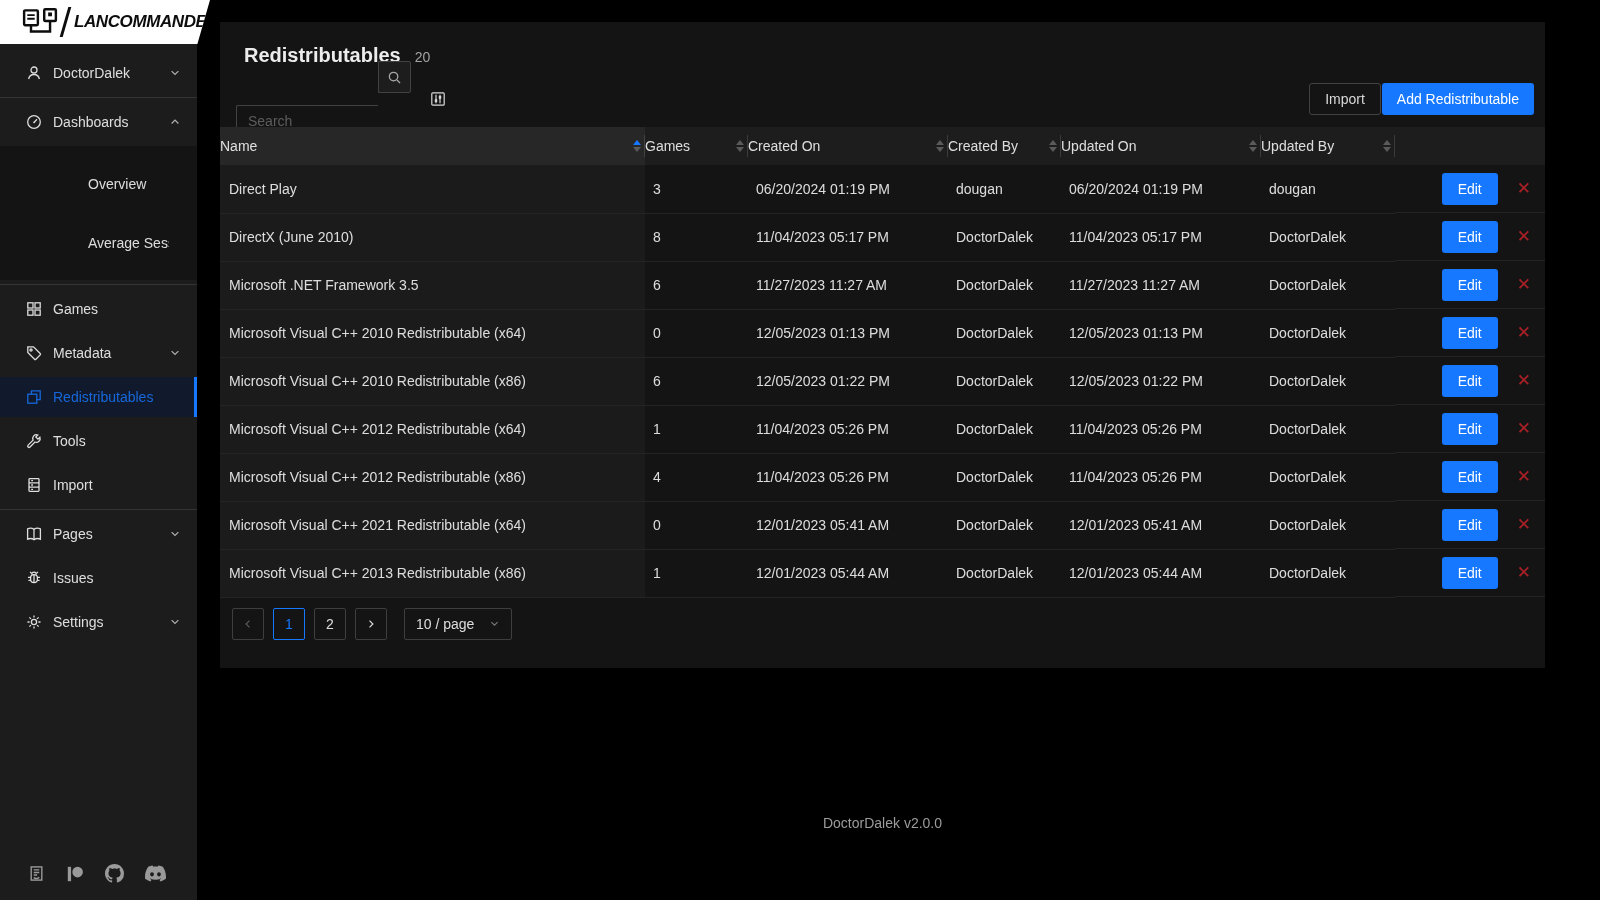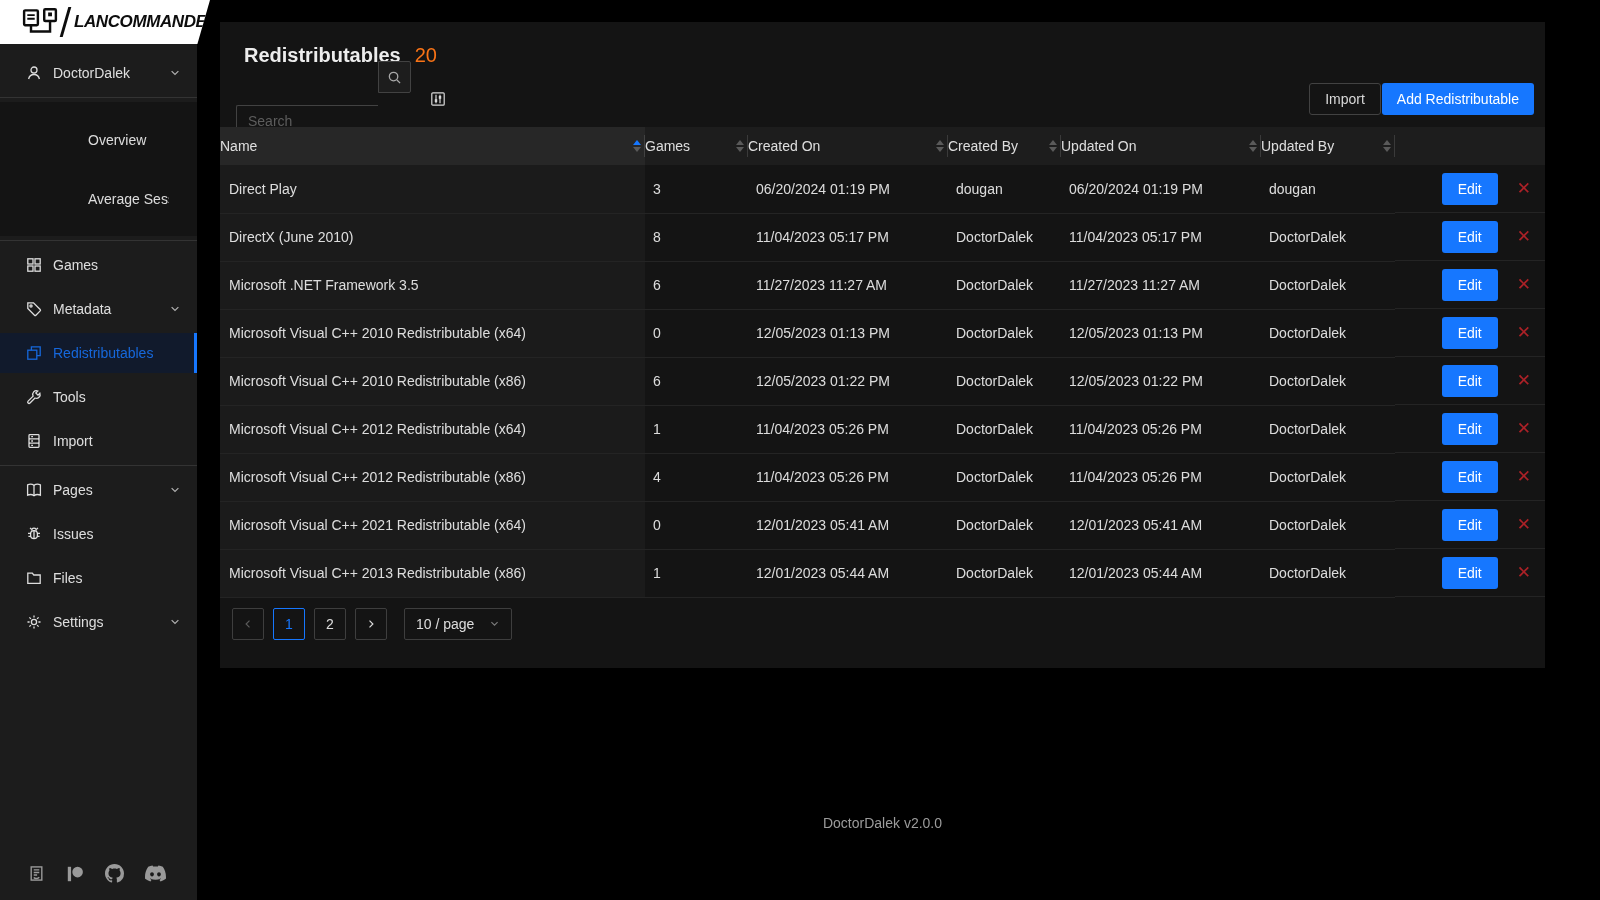--- a/index.html
+++ b/index.html
@@ -40,21 +40,21 @@
 
   .sidebar-footer { display:flex; align-items:center; gap:21px; padding:0 0 16px 28px; color:#9a9a9a; }
   .sidebar-footer .sf-icon { display:flex; cursor:pointer; }
 
   
   .main { position:relative; margin-left:197px; width:1403px; height:900px; background:#000; }
   .card { position:absolute; left:23px; top:22px; width:1325px; height:646px; background:#141414; }
 
   .page-header { display:flex; align-items:baseline; gap:14px; padding:22px 24px 0 24px; }
   .page-title { font-size:20px; font-weight:bold; color:rgba(255,255,255,0.92); }
-  .page-count { font-size:20px; color:#f97316; }
+  .page-count { font-size:14px; color:#a3a3a3; }
 
   .toolbar { display:flex; align-items:center; padding:16px 11px 12px 16px; height:60px; }
   .search-group { display:flex; }
   .search-input {
     width:142px; height:32px; background:transparent; border:1px solid #424242; border-right:none;
     border-radius:2px 0 0 2px; color:#84cc16; padding:0 11px; font-size:14px; outline:none;
     font-family:"Liberation Sans", sans-serif;
     margin-top:44px;
   }
   .search-input::placeholder { color:#5d5d5d; }
@@ -145,20 +145,35 @@
           </svg>
         </span>
         <span class="mi-label">DoctorDalek</span>
         <span class="mi-chevron" style="display: flex;">
           <svg viewBox="0 0 16 16" width="12" height="12" fill="none" stroke="currentColor" stroke-width="1.6">
             <polyline points="3.5,5.5 8,10 12.5,5.5"></polyline>
           </svg>
         </span>
       </div>
       <div class="menu-divider"></div>
+      <div class="menu-item">
+        <span class="mi-icon" style="display: flex;">
+          <svg viewBox="0 0 16 16" width="16" height="16" fill="none" stroke="currentColor" stroke-width="1.3">
+            <circle cx="8" cy="8" r="6.3"></circle>
+            <path d="M8 8.5l3-3.2"></path>
+            <circle cx="8" cy="8.5" r="0.8" fill="currentColor" stroke="none"></circle>
+          </svg>
+        </span>
+        <span class="mi-label">Dashboards</span>
+        <span class="mi-chevron" style="display: flex;">
+          <svg viewBox="0 0 16 16" width="12" height="12" fill="none" stroke="currentColor" stroke-width="1.6">
+            <polyline points="3.5,10 8,5.5 12.5,10"></polyline>
+          </svg>
+        </span>
+      </div>
       <div class="submenu">
         <div class="menu-item sub">
           <span style="width: 0px;"></span>
           <span class="mi-label">Overview</span>
         </div>
         <div class="menu-item sub">
           <span style="width: 0px;"></span>
           <span class="mi-label">Average Session Pla...</span>
         </div>
       </div>
@@ -232,28 +247,20 @@
       </div>
       <div class="menu-item">
         <span class="mi-icon" style="display: flex;">
           <svg viewBox="0 0 16 16" width="16" height="16" fill="none" stroke="currentColor" stroke-width="1.3">
             <path d="M5.6 4.6a2.4 2.4 0 0 1 4.8 0"></path>
             <rect x="4.6" y="4.6" width="6.8" height="8" rx="3.4"></rect>
             <path d="M8 4.6v8M4.6 7.4H2M4.6 10.4H2.4M11.4 7.4H14M11.4 10.4h2.2M5.2 3.2 4.1 1.9M10.8 3.2l1.1-1.3"></path>
           </svg>
         </span>
         <span class="mi-label">Issues</span>
-      </div>
-      <div class="menu-item">
-        <span class="mi-icon" style="display: flex;">
-          <svg viewBox="0 0 16 16" width="16" height="16" fill="none" stroke="currentColor" stroke-width="1.3">
-            <path d="M1.8 3.2h4.5L7.8 5h6.4v8.4H1.8z"></path>
-          </svg>
-        </span>
-        <span class="mi-label">Files</span>
       </div>
       <div class="menu-item">
         <span class="mi-icon" style="display: flex;">
           <svg viewBox="0 0 16 16" width="16" height="16" fill="none" stroke="currentColor" stroke-width="1.3">
             <circle cx="8" cy="8" r="2.6"></circle>
             <path d="M8 1.5v2.1M8 12.4v2.1M1.5 8h2.1M12.4 8h2.1M3.4 3.4l1.5 1.5M11.1 11.1l1.5 1.5M12.6 3.4l-1.5 1.5M4.9 11.1l-1.5 1.5"></path>
           </svg>
         </span>
         <span class="mi-label">Settings</span>
         <span class="mi-chevron" style="display: flex;">

